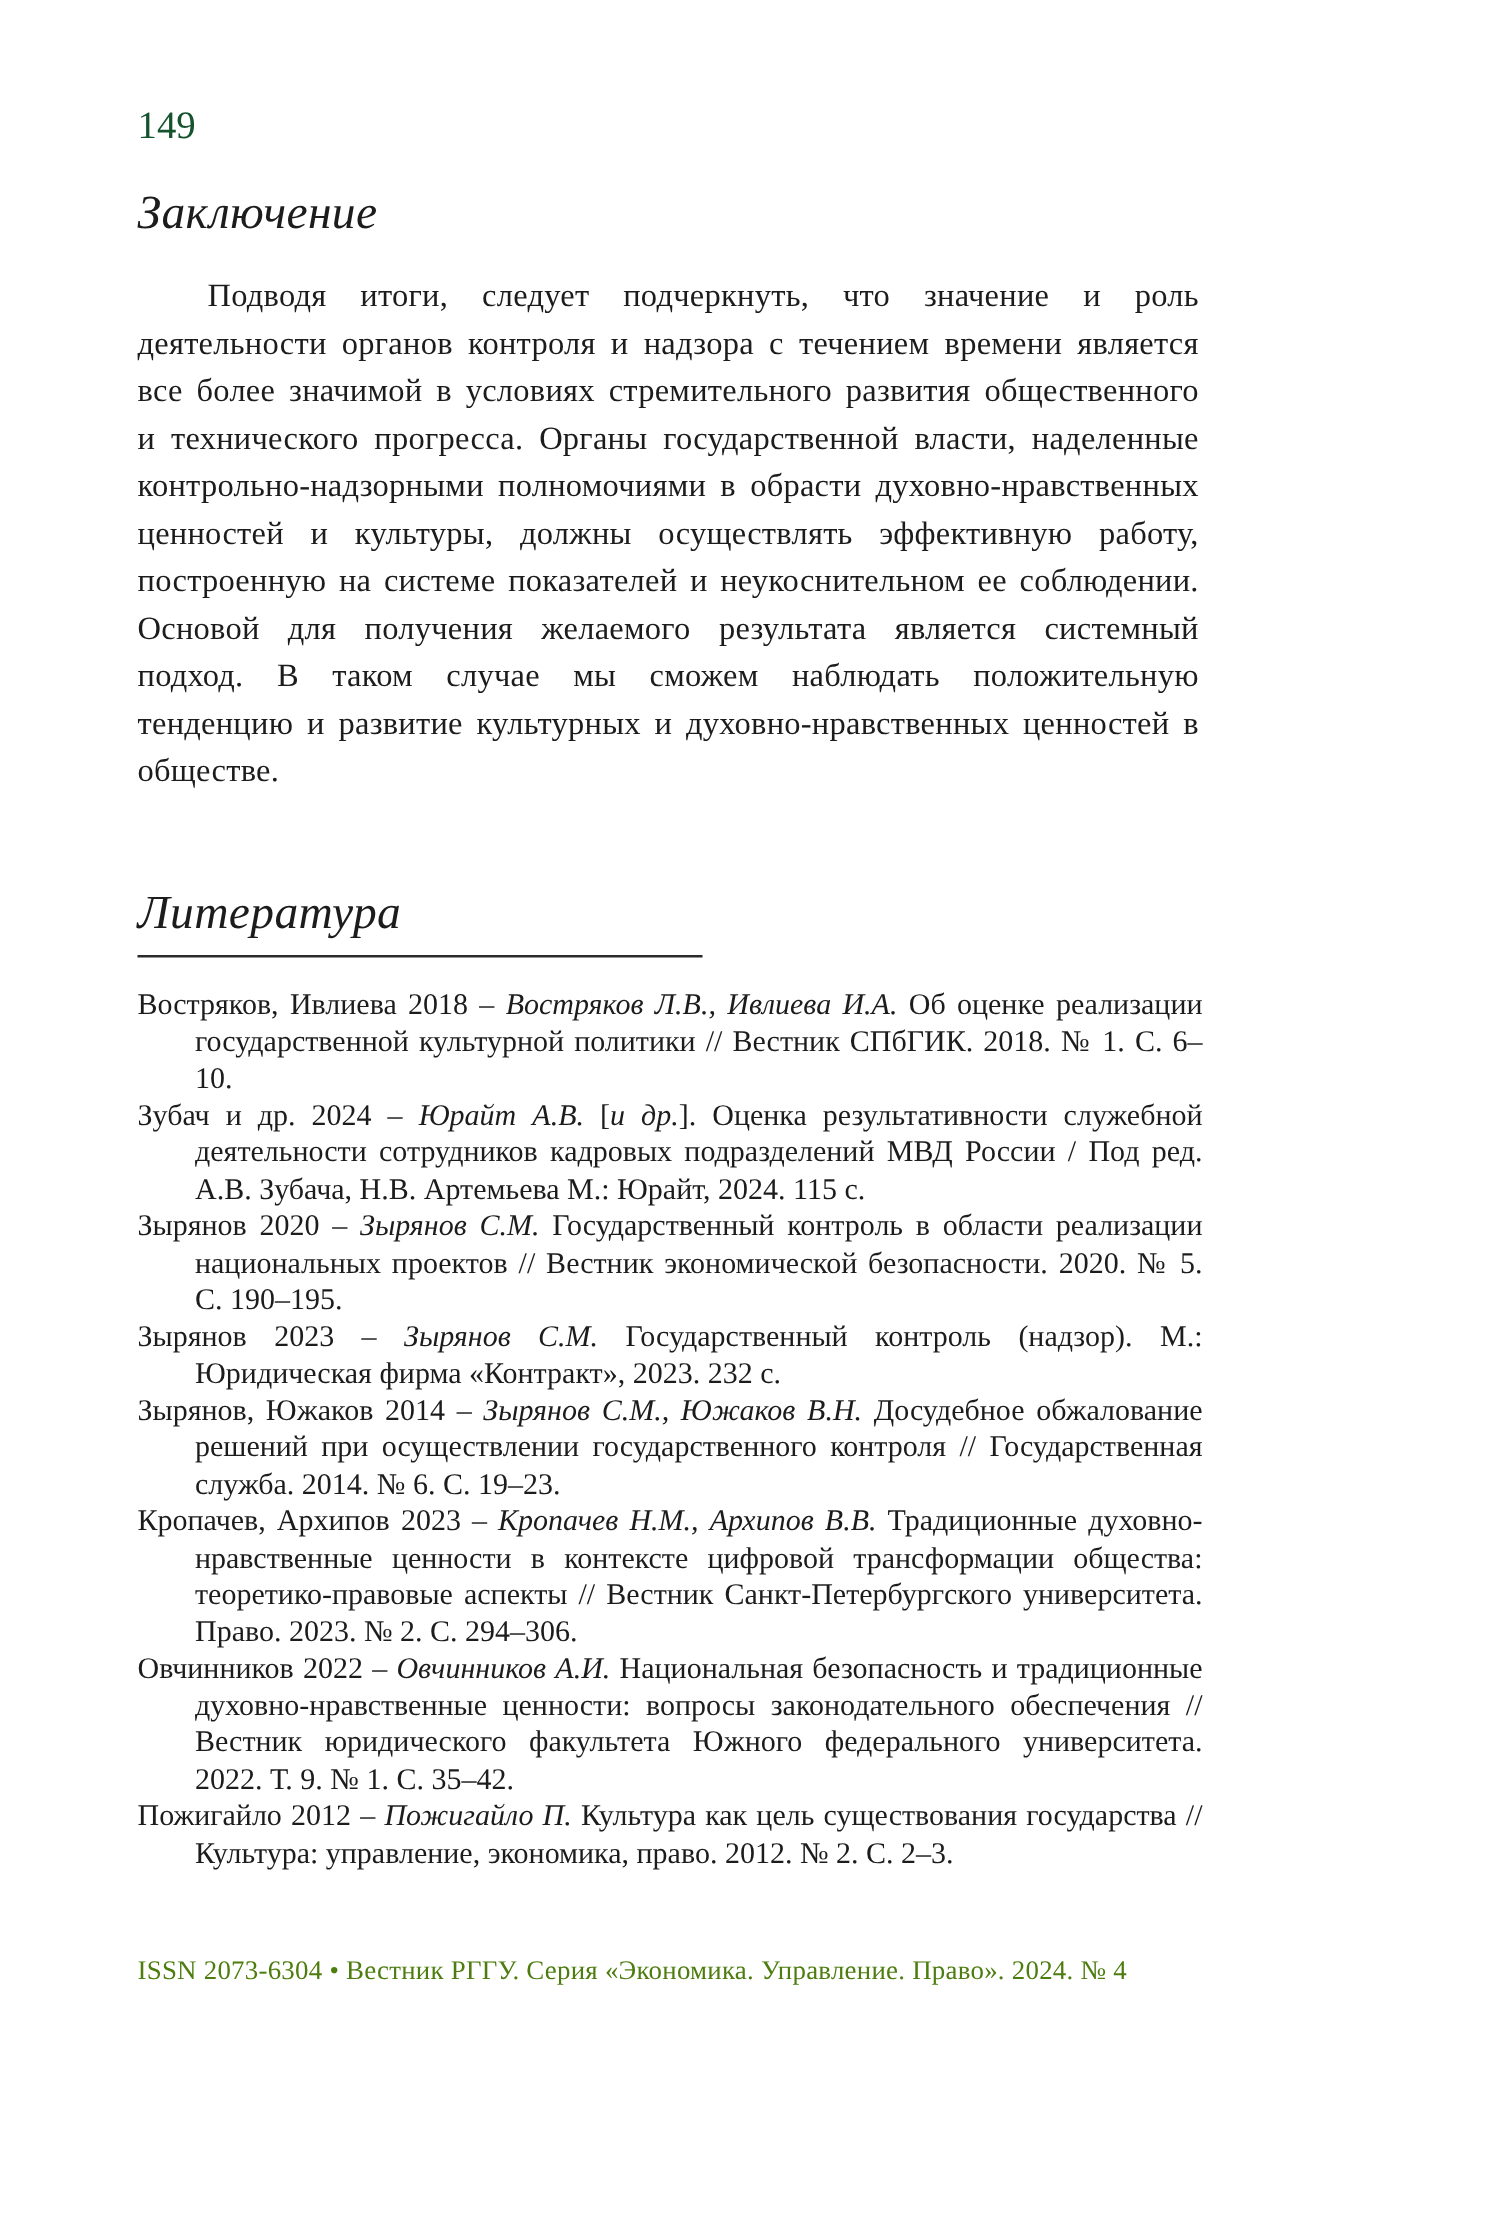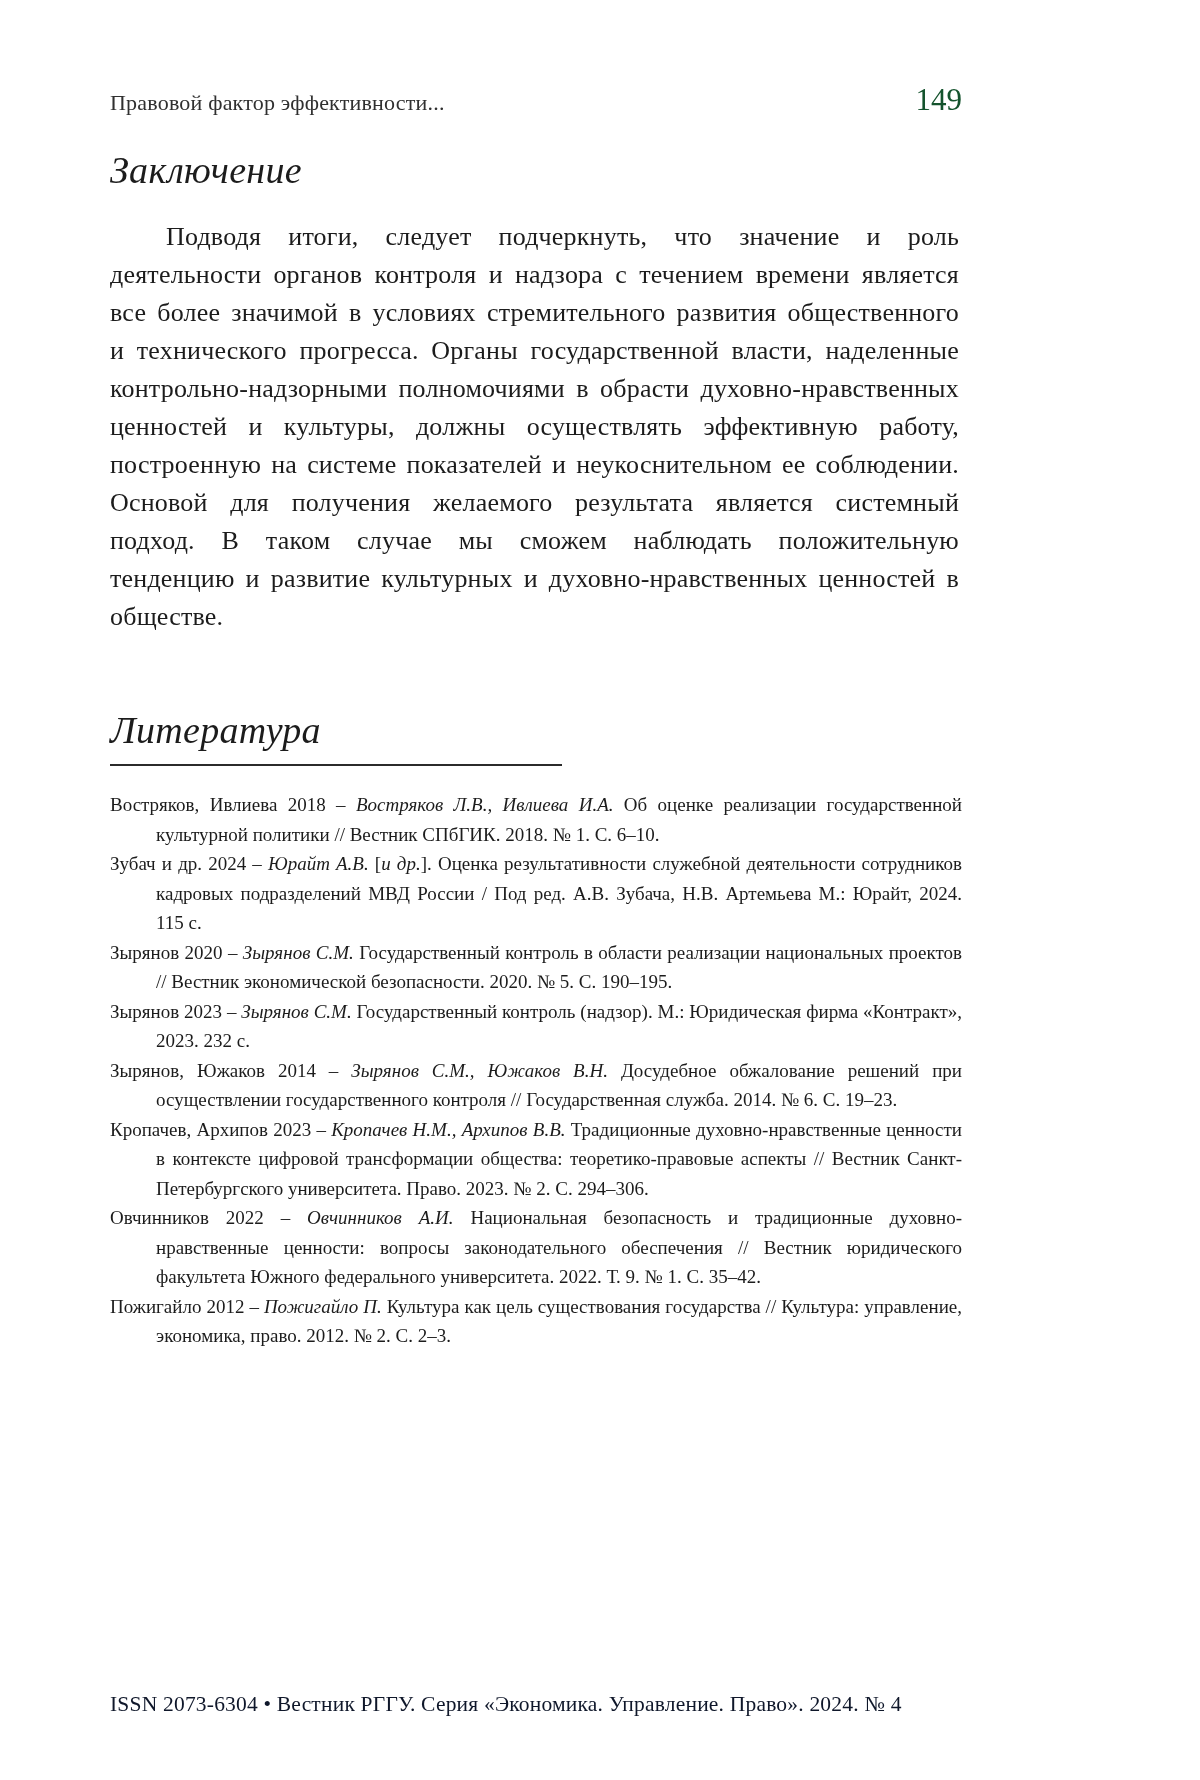--- a/index.html
+++ b/index.html
@@ -64,49 +64,48 @@
   .literature-rule {
     width: 452px;
     height: 2px;
     background: #2b2b2b;
     margin-top: 12px;
   }
   .reference-list {
     list-style: none;
     margin: 24px 0 0 0;
     padding: 0;
-    font-size: 19px;
+    font-size: 24px;
     line-height: 29.5px;
   }
   .reference-list li {
     padding-left: 46px;
     text-indent: -46px;
     text-align: justify;
   }
   .it {
     font-style: italic;
   }
   .page-footer {
     position: absolute;
     left: 110px;
-    top: 1692px;
+    top: 1564px;
     width: 852px;
     font-size: 21.5px;
-    color: #0f172a;
+    color: #4d7c0f;
     letter-spacing: 0.2px;
   }
 </style>
 </head>
 <body>
 
 <div class="page">
   <div class="content">
 
     <div class="page-header">
-      <span class="running-title">Правовой фактор эффективности...</span>
       <span class="page-number">149</span>
     </div>
 
     <h2 class="section-heading conclusion-heading">Заключение</h2>
 
     <p class="conclusion-paragraph">Подводя итоги, следует подчеркнуть, что значение и роль деятельности органов контроля и надзора с течением времени является все более значимой в условиях стремительного развития общественного и технического прогресса. Органы государственной власти, наделенные контрольно-надзорными полномочиями в обрасти духовно-нравственных ценностей и культуры, должны осуществлять эффективную работу, построенную на системе показателей и неукоснительном ее соблюдении. Основой для получения желаемого результата является системный подход. В таком случае мы сможем наблюдать положительную тенденцию и развитие культурных и духовно-нравственных ценностей в обществе.</p>
 
     <h2 class="section-heading literature-heading">Литература</h2>
 
     <div class="literature-rule"></div>

